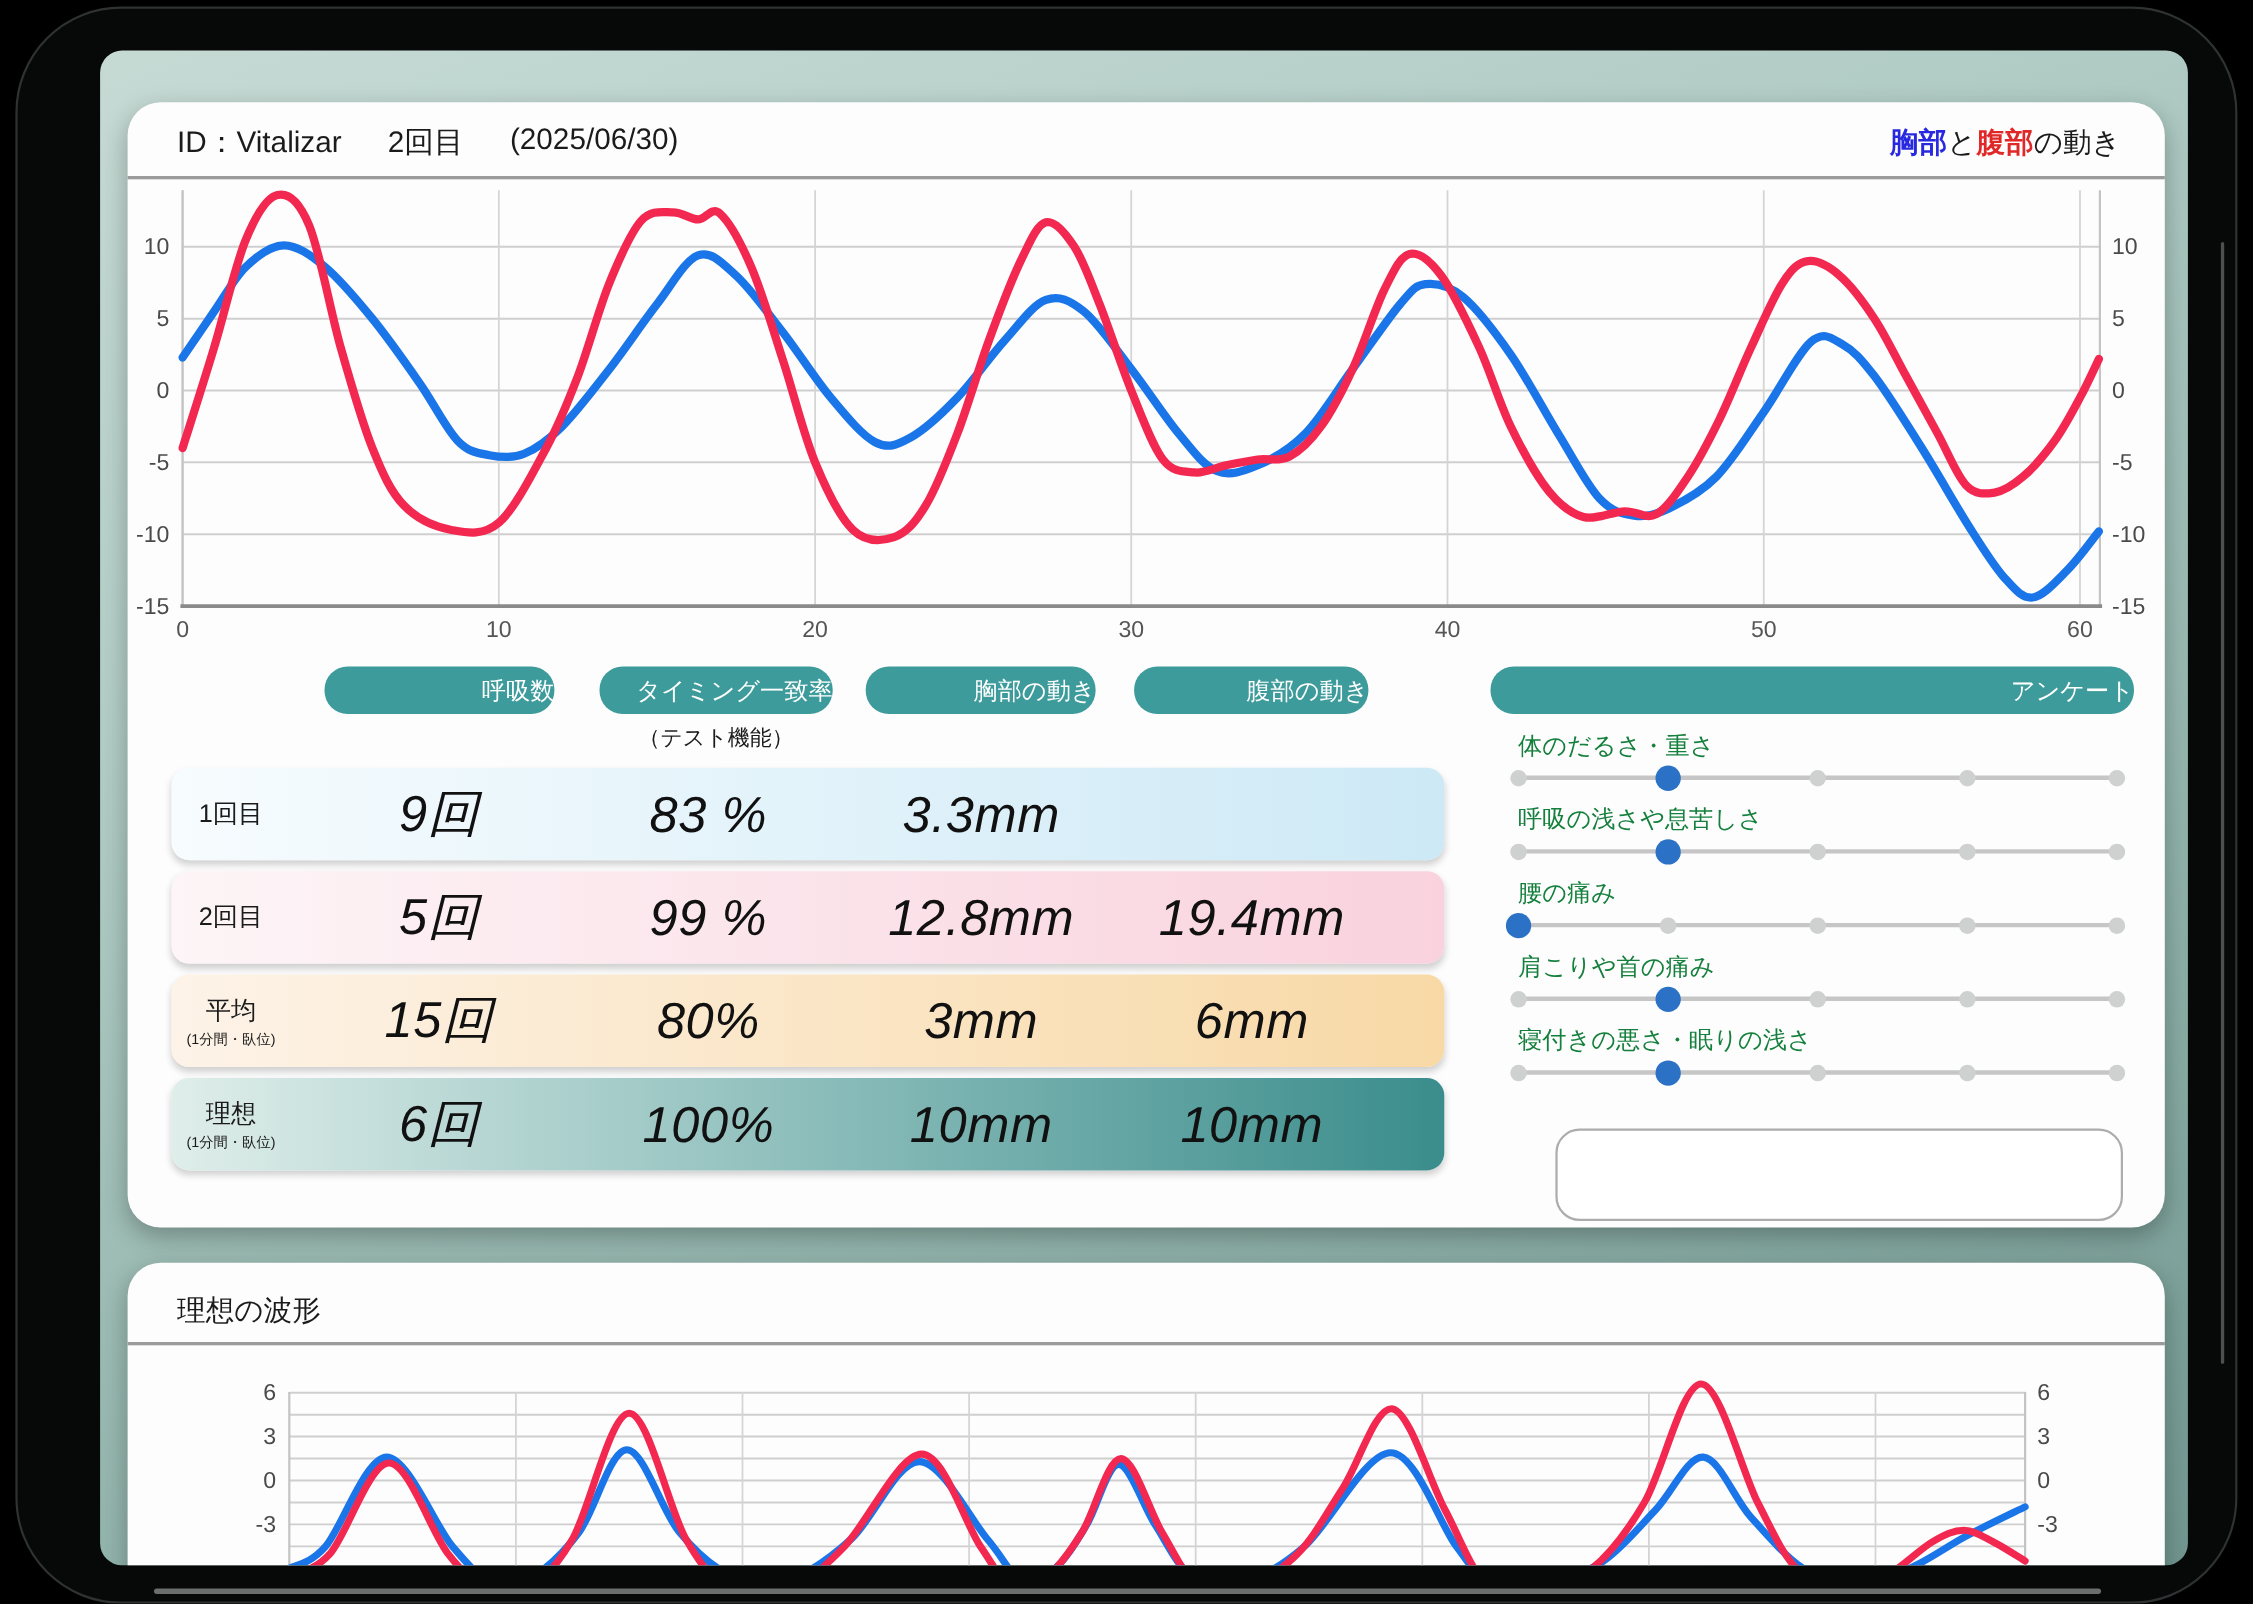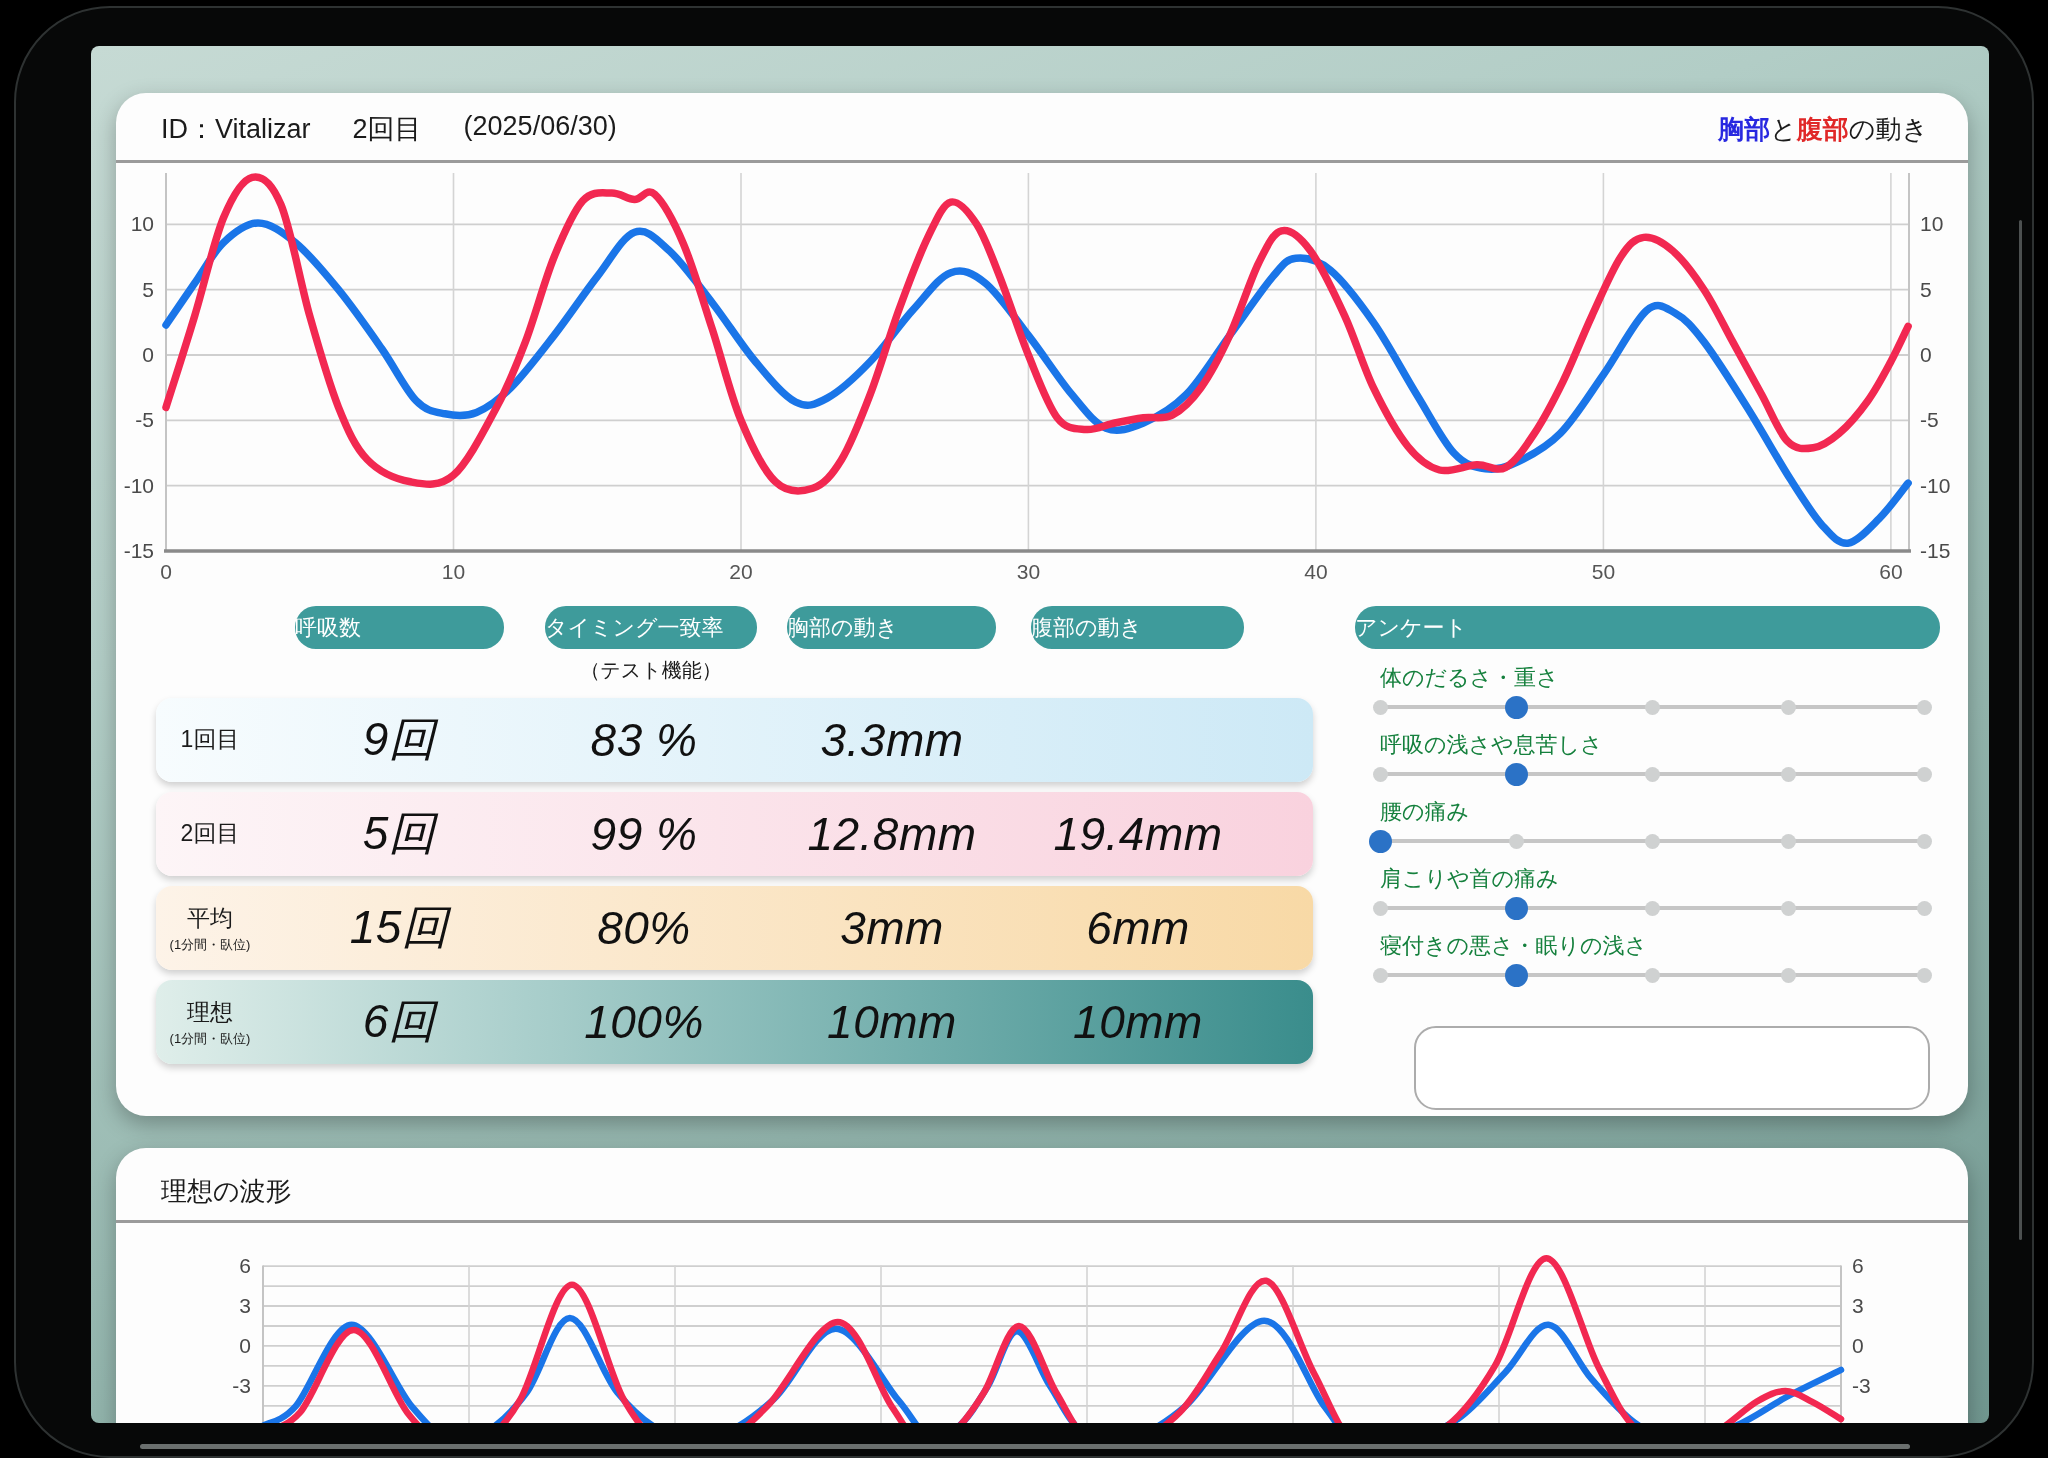--- a/index.html
+++ b/index.html
@@ -8,39 +8,39 @@
          font-family:"Liberation Sans","DejaVu Sans",sans-serif;}
   
   .side-btn{position:absolute;background:#8b9492;border-radius:9px;}
   .sb-top{left:52px;top:86px;width:22px;height:104px;}
   .sb-v1{left:16px;top:618px;width:18px;height:126px;background:#848d8b;}
   .sb-v2{left:16px;top:762px;width:18px;height:126px;background:#848d8b;}
   .body{position:absolute;left:14px;top:6px;right:14px;bottom:0;
         background:#070808;border:2px solid #2e3232;border-radius:96px;}
   .rim-bottom{position:absolute;left:140px;top:1444px;width:1770px;height:5px;background:#6a6f6e;border-radius:3px;}
   .rim-right{position:absolute;left:2019px;top:220px;width:3px;height:1020px;background:#4c5050;border-radius:2px;}
-  .screen{position:absolute;left:75px;top:38px;width:1898px;height:1377px;border-radius:8px;overflow:hidden;
+  .screen{position:absolute;left:75px;top:38px;width:1898px;height:1377px;border-radius:20px;overflow:hidden;
           background:linear-gradient(160deg,#c6dad4 0%,#b2cdc6 30%,#93b5ad 65%,#719790 100%);}
   
   .panel{position:absolute;left:25px;width:1852px;background:#fdfdfd;border-radius:30px;
          box-shadow:0 8px 22px rgba(0,0,0,.28);}
   .panel-top{top:47px;height:1023px;}
   .panel-bottom{top:1102px;height:400px;}
   .divider{position:absolute;left:0;right:0;height:3px;background:#9b9b9b;}
   
   .hdr-left{position:absolute;left:45px;top:18px;font-size:27px;color:#1b1b1b;display:flex;gap:42px;white-space:nowrap;}
   .hdr-right{position:absolute;right:40px;top:19px;font-size:26px;color:#1b1b1b;white-space:nowrap;}
   .leg-chest{font-weight:bold;}
   .leg-abd{font-weight:bold;}
   
   .chart1{position:absolute;left:0;top:70px;width:1852px;height:430px;}
   .chart2{position:absolute;left:0;top:78px;width:1852px;height:300px;}
   
   .col-btn{position:absolute;top:513px;height:43px;border-radius:21px;border:none;
-           color:#fff;font-size:22px;text-align:left;line-height:43px;cursor:pointer;
+           color:#fff;font-size:22px;text-align:right;line-height:43px;cursor:pointer;
            font-family:inherit;padding:0;}
   .test-note{position:absolute;top:564px;left:429px;width:212px;text-align:center;font-size:20px;color:#1b1b1b;}
   
   .trow{position:absolute;left:40px;width:1157px;height:84px;border-radius:16px;
         box-shadow:0 4px 7px rgba(0,0,0,.18);}
   .tlabel{position:absolute;left:0;top:0;width:108px;height:100%;display:flex;flex-direction:column;
           align-items:center;justify-content:center;color:#1b1b1b;}
   .tl-main{font-size:23px;}
   .tl-sub{font-size:13px;margin-top:2px;}
   .tval{position:absolute;top:0;height:100%;width:220px;display:flex;align-items:center;justify-content:center;

